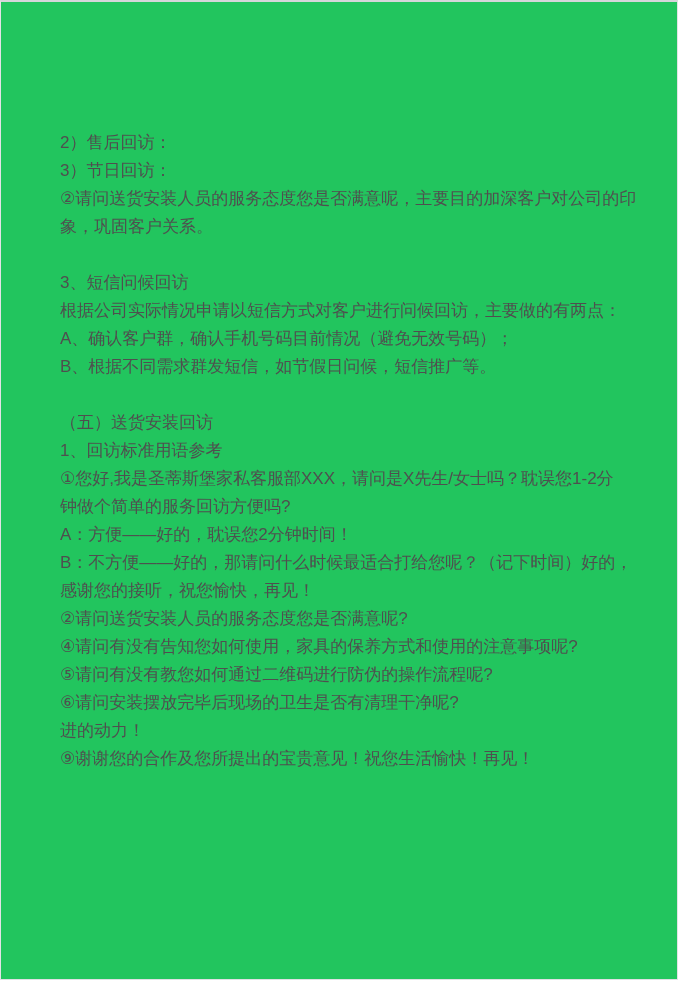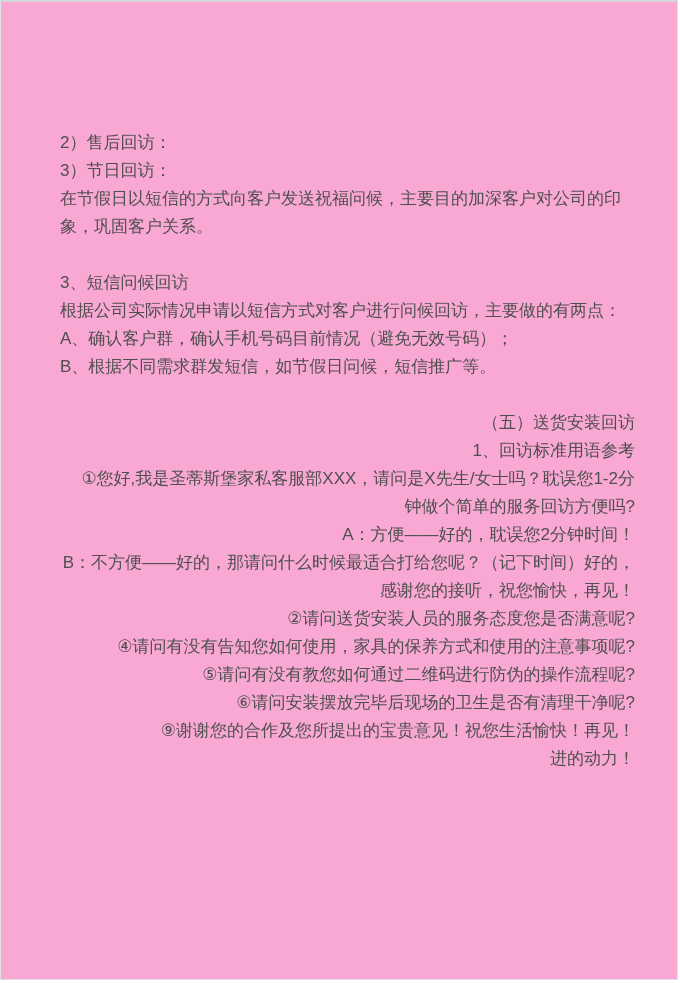--- a/index.html
+++ b/index.html
@@ -5,21 +5,21 @@
   html, body {
     margin: 0;
     padding: 0;
     background: #ffffff;
     font-family: "Liberation Sans", "DejaVu Sans", sans-serif;
   }
   .page {
     position: relative;
     width: 678px;
     height: 980px;
-    background: #f9a8d4;
+    background: #22c55e;
     border-top: 2px solid #d6d6da;
     border-left: 1px solid #e3e3e6;
     border-right: 1px solid #e3e3e6;
     border-bottom: 1px solid #e0e0e4;
     box-sizing: border-box;
     overflow: hidden;
   }
   .doc-text {
     position: absolute;
     left: 59px;
@@ -27,53 +27,52 @@
     width: 575px;
     color: #4f4f4f;
     font-size: 17px;
     line-height: 28px;
   }
   .section {
     margin: 0 0 28px 0;
   }
   .section:last-child {
     margin-bottom: 0;
-    text-align: right;
   }
   .line {
     height: 28px;
     white-space: pre;
   }
 </style>
 </head>
 <body>
 
 <div class="page">
   <div class="doc-text" id="doc-text">
       <div class="section">
         <div class="line">2）售后回访：</div>
         <div class="line">3）节日回访：</div>
-        <div class="line">在节假日以短信的方式向客户发送祝福问候，主要目的加深客户对公司的印</div>
+        <div class="line">②请问送货安装人员的服务态度您是否满意呢，主要目的加深客户对公司的印</div>
         <div class="line">象，巩固客户关系。</div>
       </div>
       <div class="section">
         <div class="line">3、短信问候回访</div>
         <div class="line">根据公司实际情况申请以短信方式对客户进行问候回访，主要做的有两点：</div>
         <div class="line">A、确认客户群，确认手机号码目前情况（避免无效号码）；</div>
         <div class="line">B、根据不同需求群发短信，如节假日问候，短信推广等。</div>
       </div>
       <div class="section">
         <div class="line">（五）送货安装回访</div>
         <div class="line">1、回访标准用语参考</div>
         <div class="line">①您好,我是圣蒂斯堡家私客服部XXX，请问是X先生/女士吗？耽误您1-2分</div>
         <div class="line">钟做个简单的服务回访方便吗?</div>
         <div class="line">A：方便——好的，耽误您2分钟时间！</div>
         <div class="line">B：不方便——好的，那请问什么时候最适合打给您呢？（记下时间）好的，</div>
         <div class="line">感谢您的接听，祝您愉快，再见！</div>
         <div class="line">②请问送货安装人员的服务态度您是否满意呢?</div>
         <div class="line">④请问有没有告知您如何使用，家具的保养方式和使用的注意事项呢?</div>
         <div class="line">⑤请问有没有教您如何通过二维码进行防伪的操作流程呢?</div>
         <div class="line">⑥请问安装摆放完毕后现场的卫生是否有清理干净呢?</div>
+        <div class="line">进的动力！</div>
         <div class="line">⑨谢谢您的合作及您所提出的宝贵意见！祝您生活愉快！再见！</div>
-        <div class="line">进的动力！</div>
       </div>
     </div>
 </div>
 
 </body></html>

